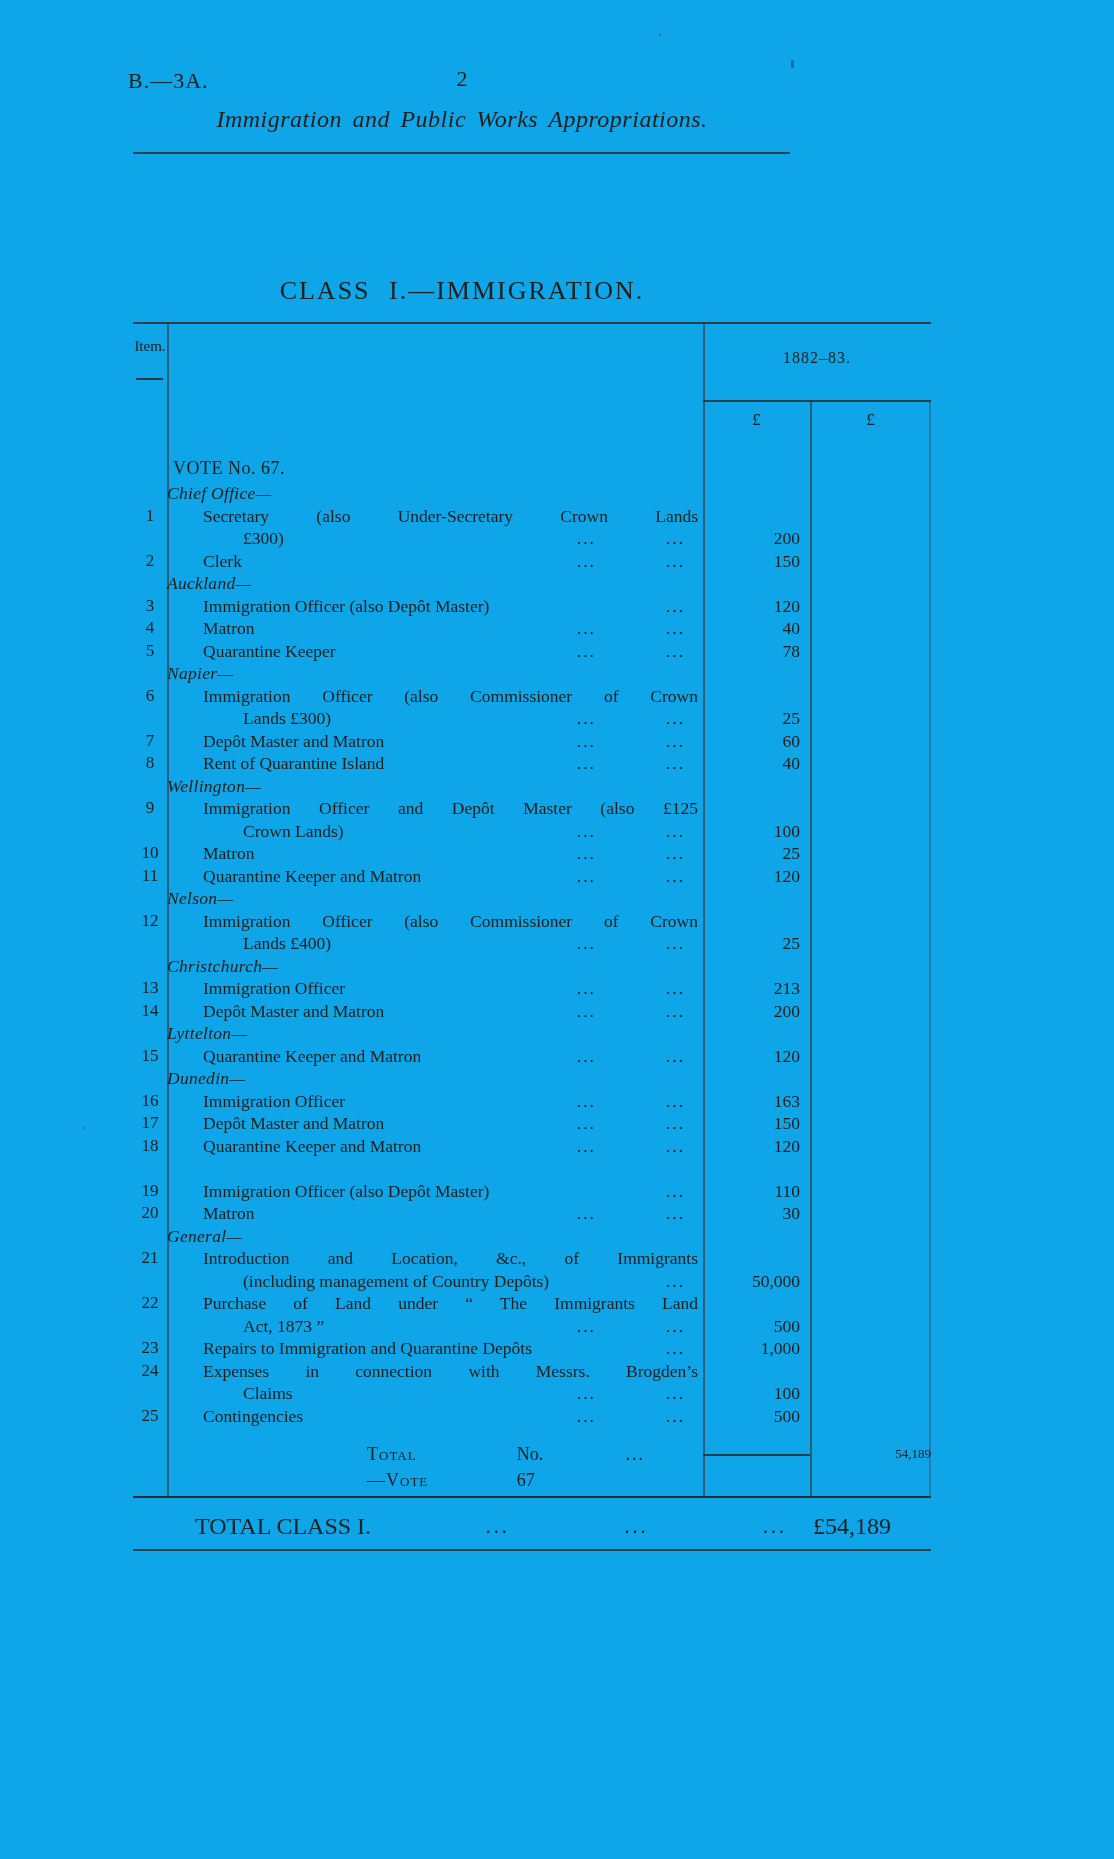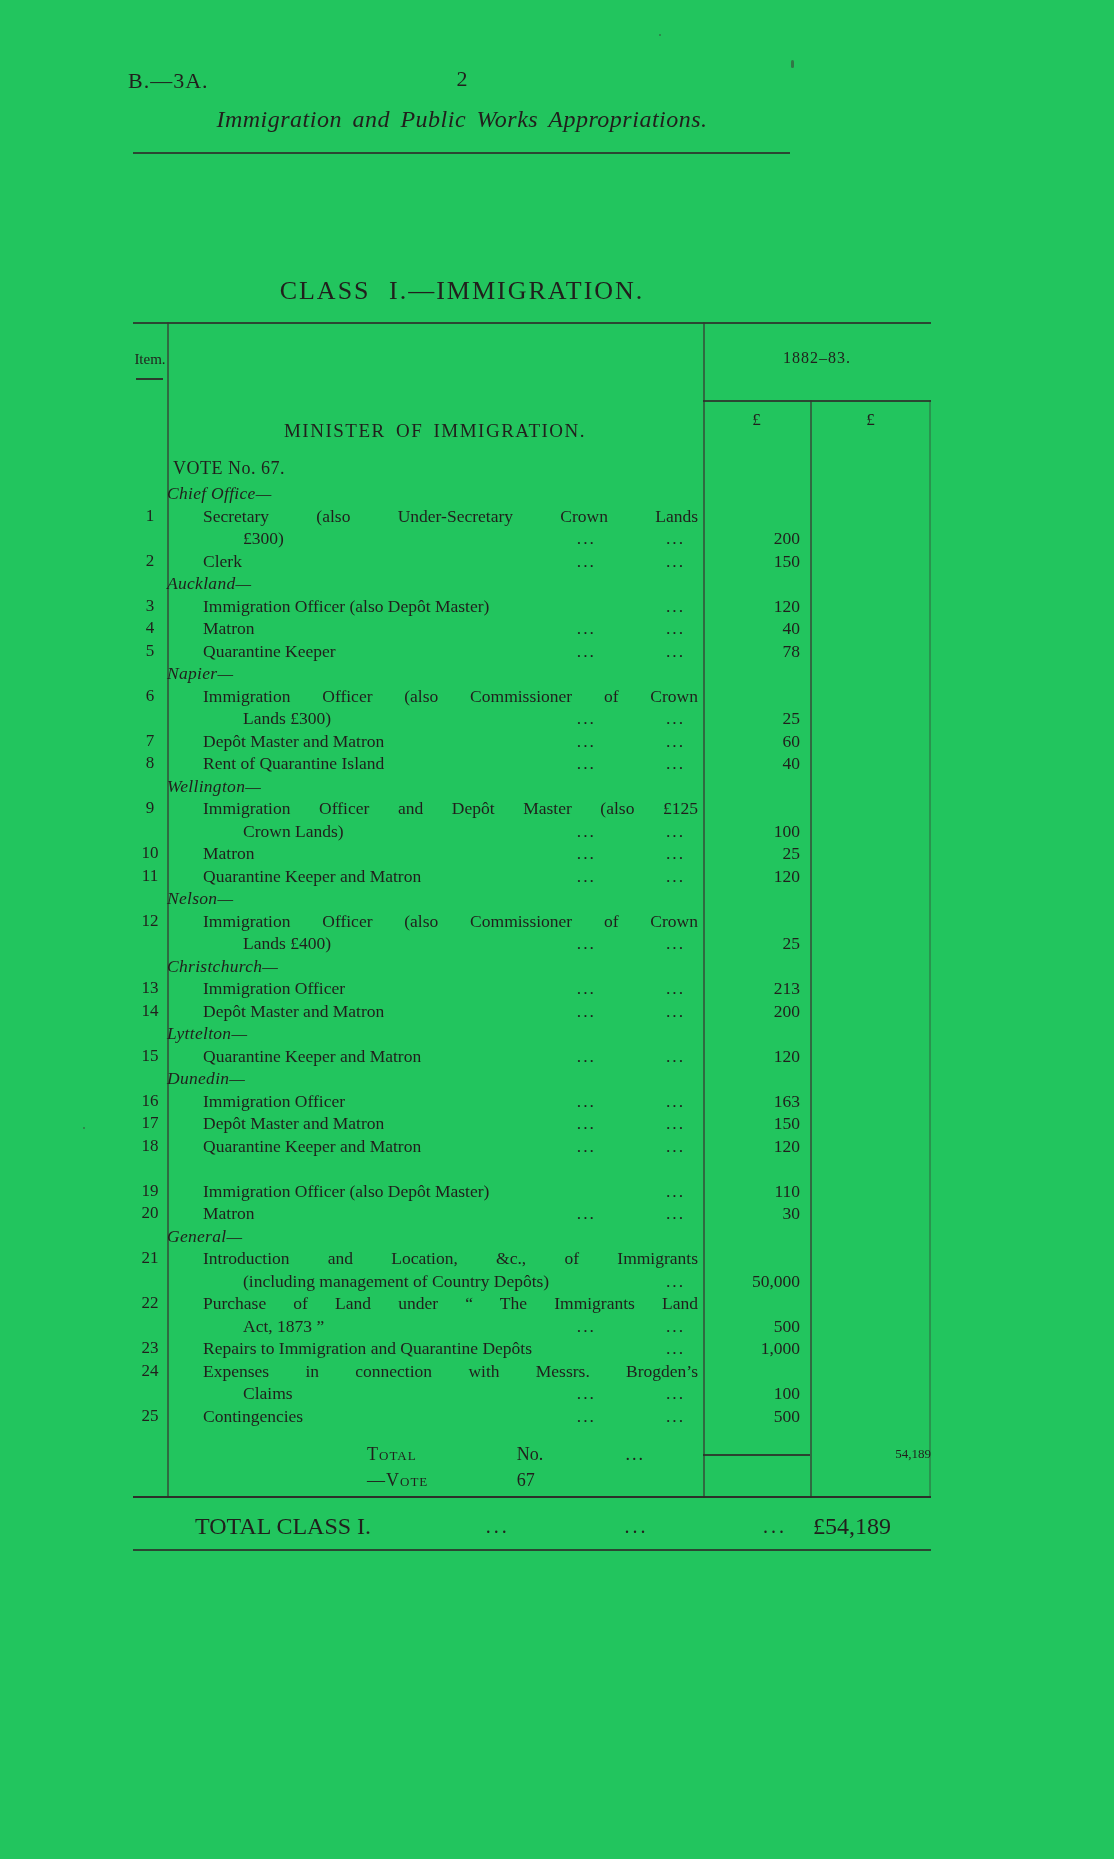--- a/index.html
+++ b/index.html
@@ -1,36 +1,36 @@
 <!DOCTYPE html>
 <html><head>
 <meta charset="utf-8">
 <style>
   html,body{margin:0;padding:0;background:#e8e8e6;}
   .page{
     position:relative; width:1114px; height:1859px;
-    background:#22c55e; overflow:hidden;
+    background:#0ea5e9; overflow:hidden;
     font-family:"Liberation Serif","DejaVu Serif",serif;
     color:#211f1c;
   }
   .abs{position:absolute;}
   .hline{position:absolute;height:2px;background:rgba(45,43,40,.82);}
   .vline{position:absolute;width:2px;background:rgba(55,52,48,.62);}
 
   
   .doc-ref{left:128px;top:68px;font-size:22px;letter-spacing:1px;}
   .center-band{left:133px;width:658px;text-align:center;}
   .page-num{top:66px;font-size:22px;}
   .running-title{top:106px;font-style:italic;font-size:24px;letter-spacing:.5px;word-spacing:4px;}
   .title-rule{top:152px;left:133px;width:657px;}
   .class-title{top:276px;font-size:26px;letter-spacing:2px;word-spacing:10px;}
 
   
   .table{left:133px;top:322px;width:798px;height:1176px;position:absolute;}
-  .item-head{left:0;top:29px;width:34px;text-align:center;font-size:15px;}
+  .item-head{left:0;top:16px;width:34px;text-align:center;font-size:15px;}
   .item-head-rule{left:3px;top:56px;width:27px;height:2px;background:rgba(45,43,40,.9);position:absolute;}
   .year-head{left:570px;top:27px;width:228px;text-align:center;font-size:16px;letter-spacing:1px;}
   .pound1{left:570px;top:88px;width:107px;text-align:center;font-size:17px;}
   .pound2{left:677px;top:88px;width:121px;text-align:center;font-size:17px;}
   .minister{left:34px;top:98px;width:536px;text-align:center;font-size:19px;letter-spacing:1.5px;word-spacing:4px;}
   .vote{left:40px;top:136px;font-size:18px;letter-spacing:.5px;}
 
   
   .rows{left:0;top:160px;width:798px;position:absolute;}
   .line{display:flex;height:22.5px;line-height:22.5px;font-size:17.5px;}
@@ -87,21 +87,20 @@
     <div class="vline" style="left:677px;top:78px;height:1098px;"></div>
     <div class="vline" style="left:796px;top:78px;height:1098px;opacity:.55;"></div>
     <div class="hline" style="top:1174px;left:0;width:798px;"></div>
 
     <div class="abs item-head">Item.</div>
     <div class="item-head-rule"></div>
     <div class="abs year-head">1882–83.</div>
     <div class="abs pound1">£</div>
     <div class="abs pound2">£</div>
 
-    <div class="abs minister">MINISTER OF IMMIGRATION.</div>
     <div class="abs vote">VOTE No. 67.</div>
 
     <div class="rows">
 
       <div class="line">
           <div class="cno"></div>
           <div class="cdesc">
             <div class="group">Chief Office—</div>
           </div>
           <div class="c1"></div>

